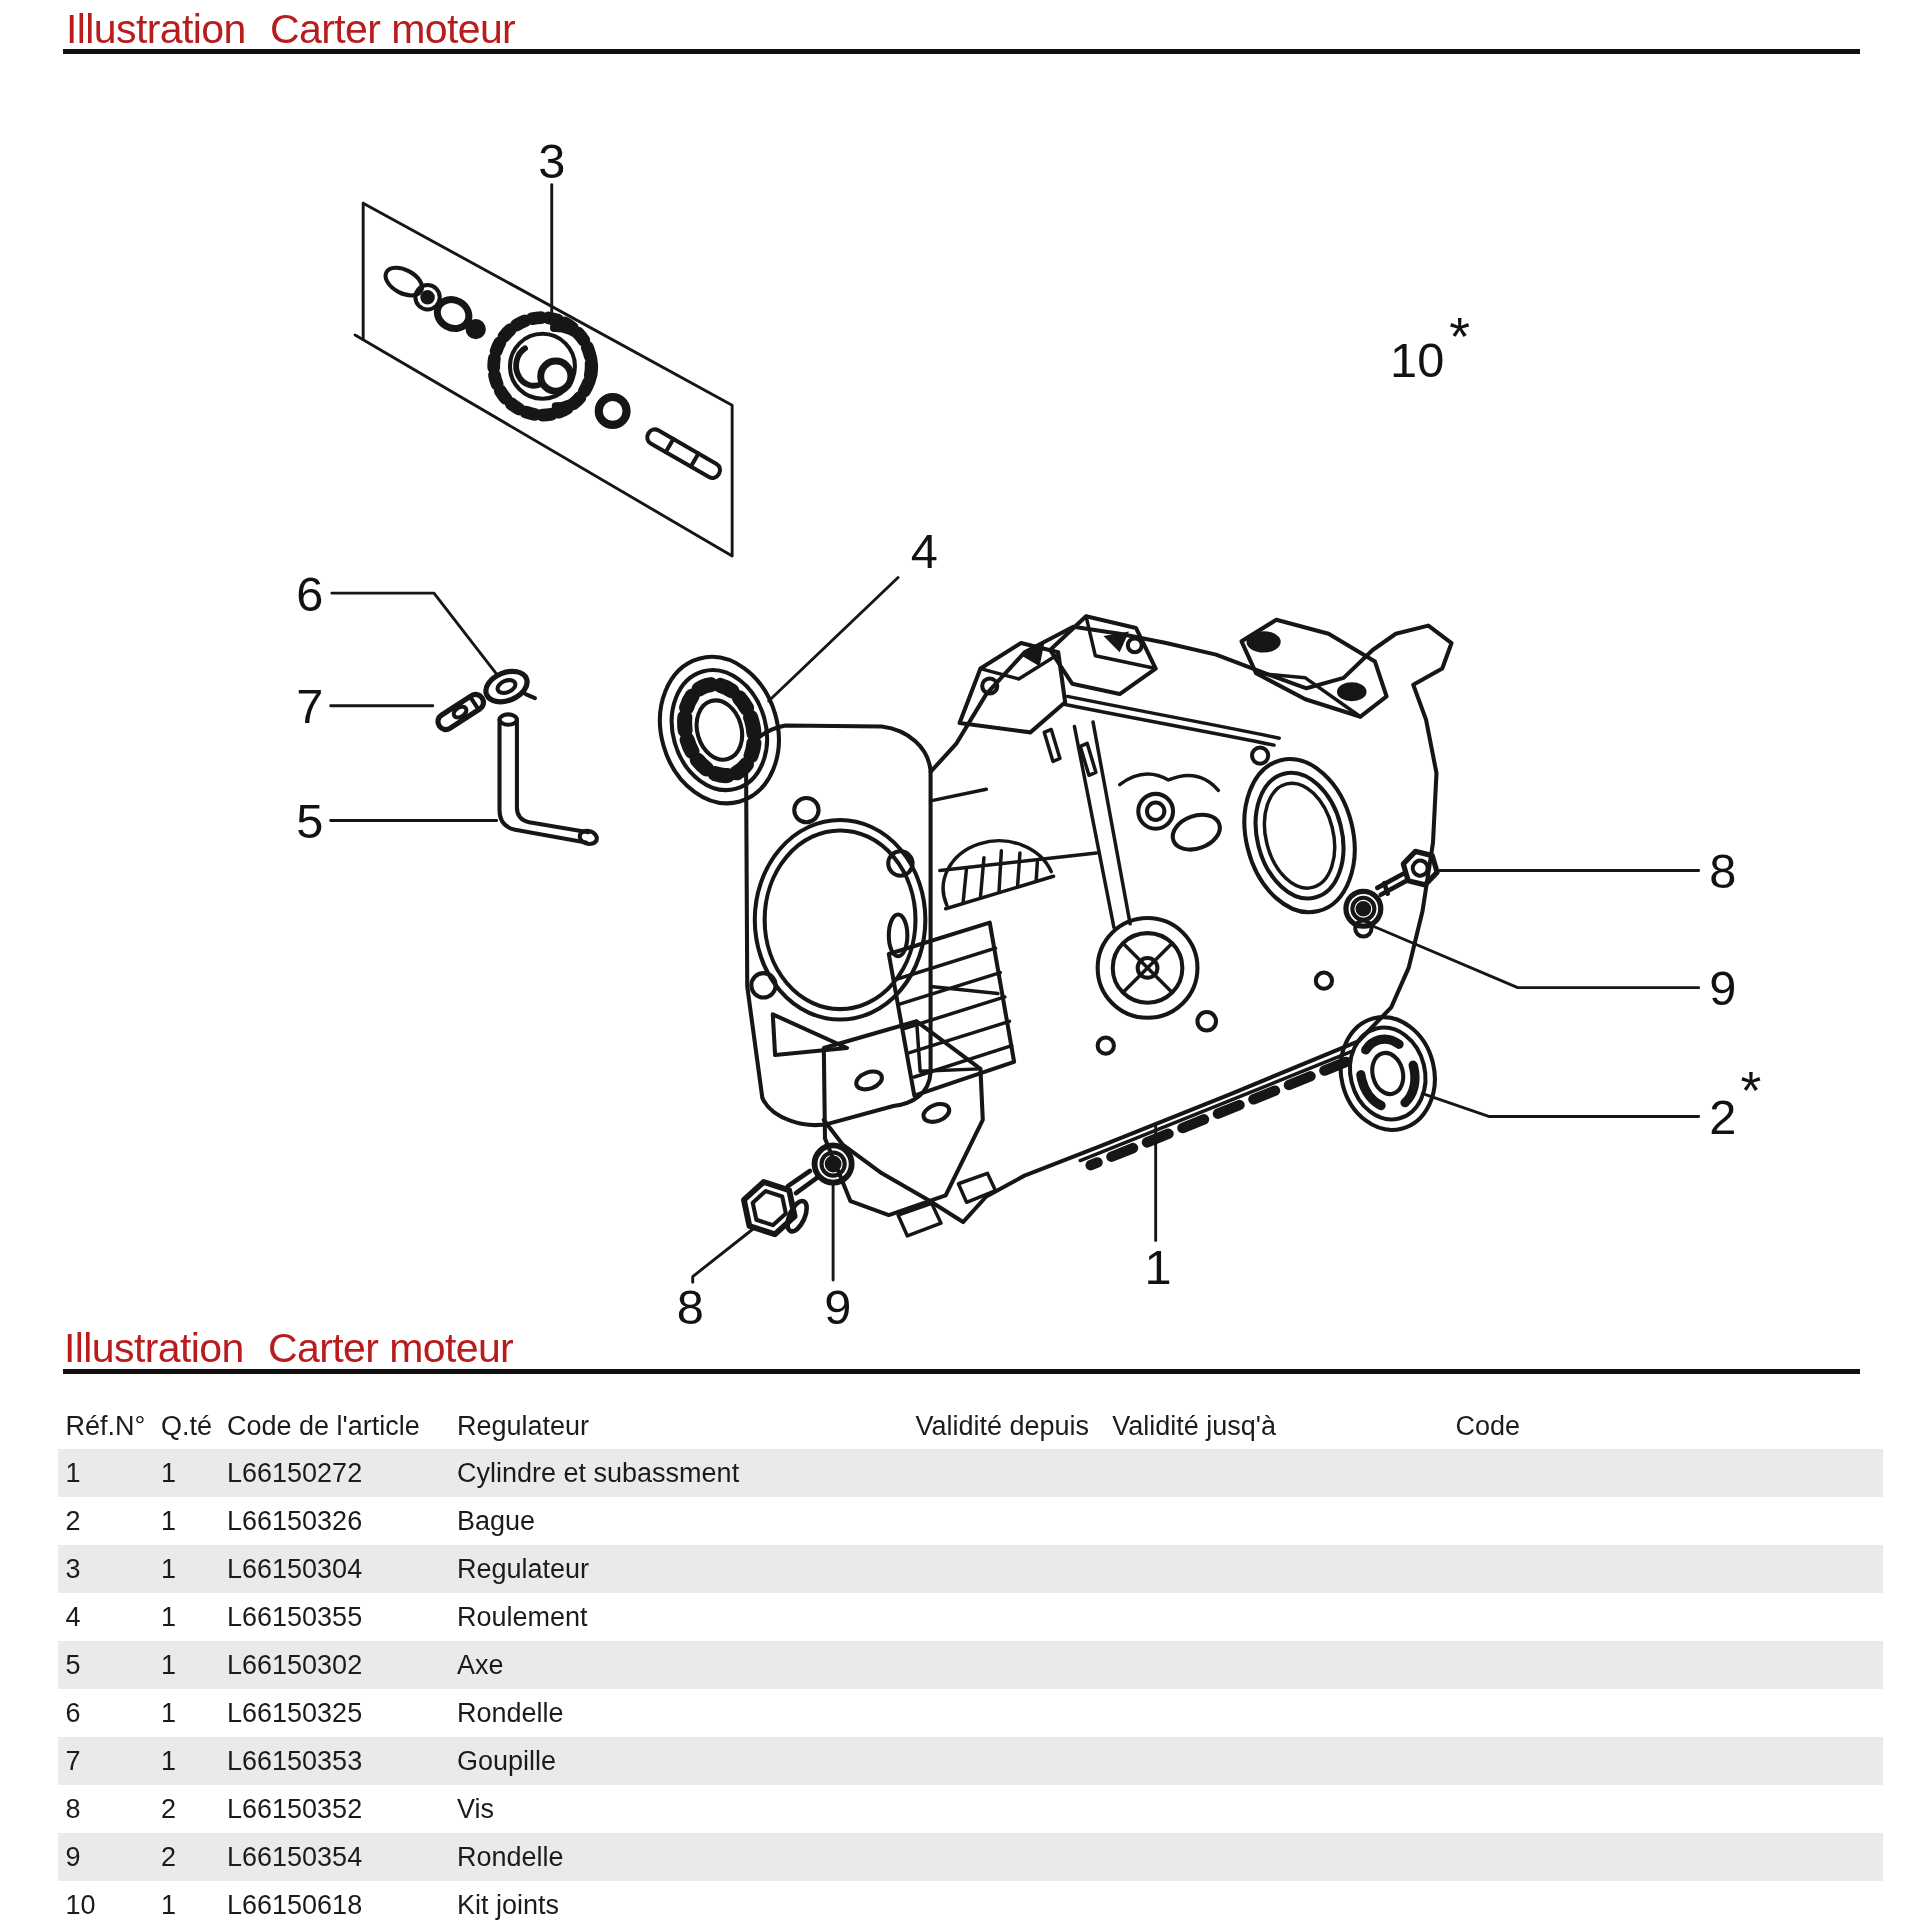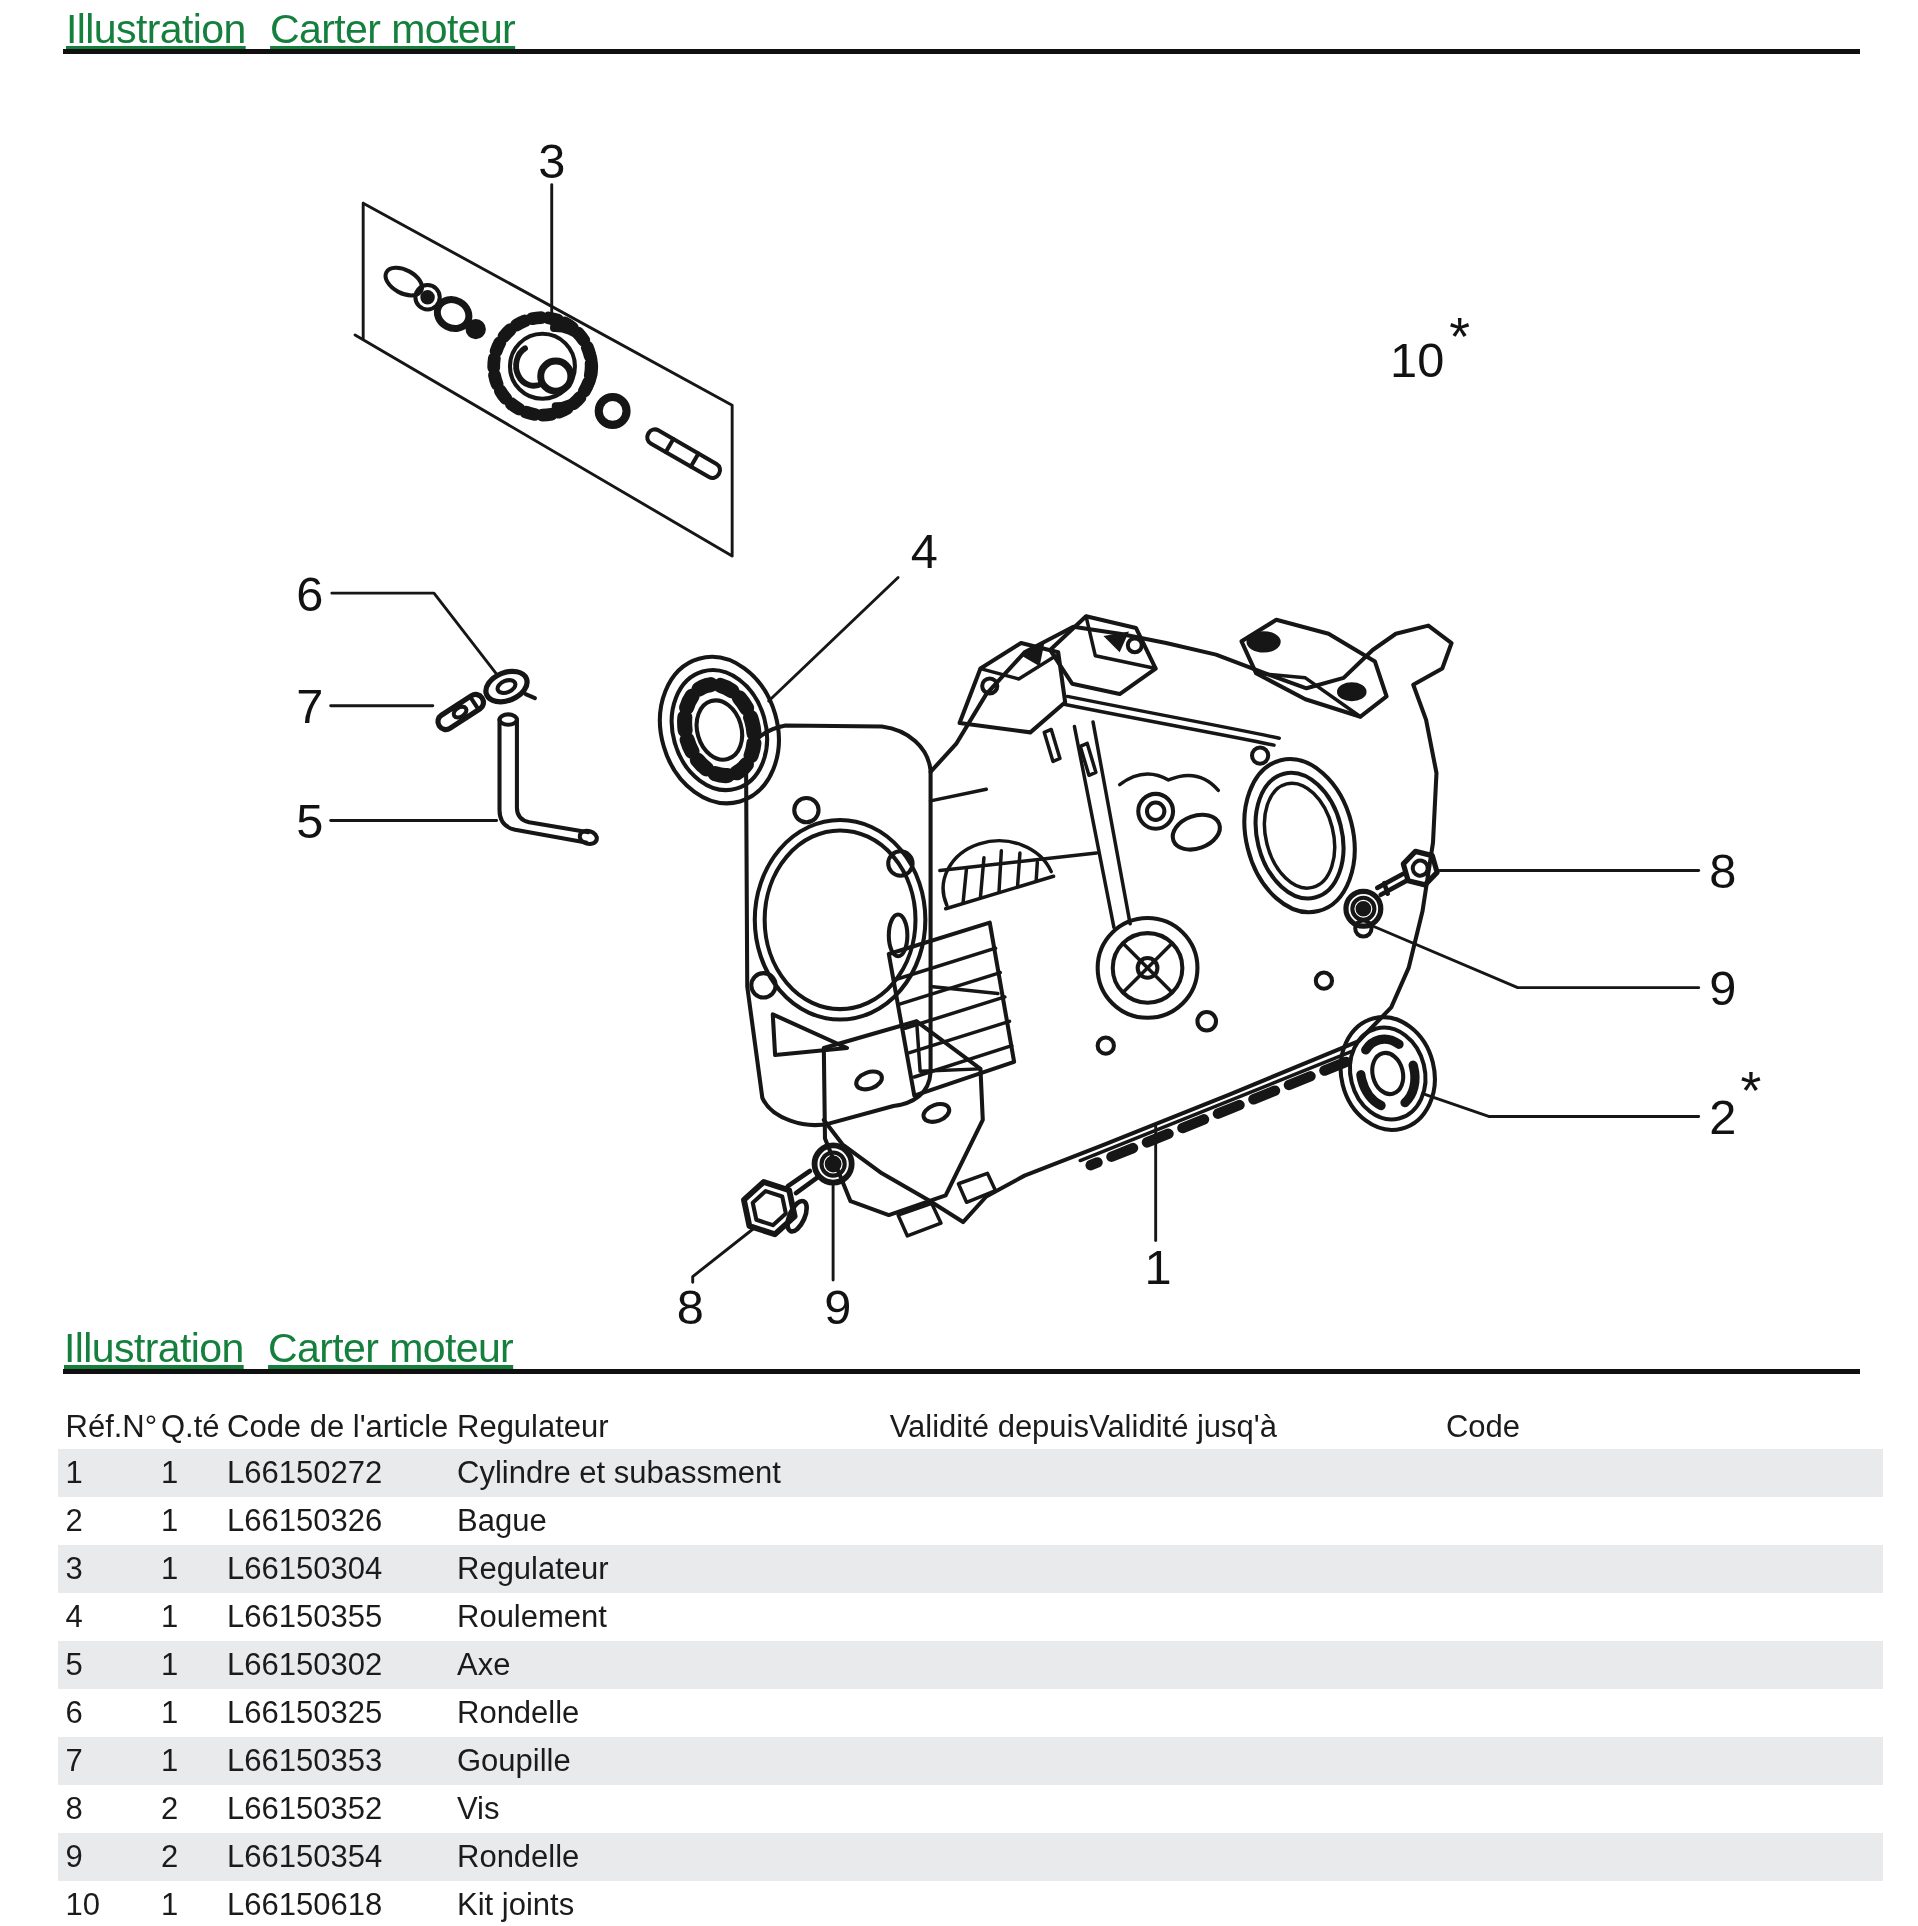--- a/index.html
+++ b/index.html
@@ -4,40 +4,40 @@
 <style>
   html,body{margin:0;padding:0;}
   body{
     width:1918px;height:1926px;position:relative;overflow:hidden;
     background:#ffffff;color:#1b1b1b;
     font-family:"Liberation Sans", sans-serif;
     -webkit-font-smoothing:antialiased;
   }
   .doc-title{
     position:absolute;left:66px;font-size:41px;letter-spacing:-0.6px;
-    color:#15803d;white-space:nowrap;text-decoration:underline;
+    color:#b91c1c;white-space:nowrap;
   }
   .doc-title .gap{display:inline-block;width:24.4px;}
   #title-top{top:5.8px;}
   #title-section{top:1325px;left:64px;}
   .rule{position:absolute;left:63px;width:1797px;height:4.6px;background:#101010;}
   #rule-top{top:49px;}
   #rule-section{top:1369px;}
   svg#diagram{position:absolute;left:0;top:0;}
   svg text{font-family:"Liberation Sans", sans-serif;fill:#121212;}
   .callout-num{font-size:84px;}
   .callout-star{font-size:92px;}
 
   
   #thead,#rows{position:absolute;left:58px;width:1825px;}
   #thead{top:1404px;height:45px;}
   .trow,.thead-row{
     display:grid;
     grid-template-columns:103px 66px 230px 298px 334px 187px 244px 365px;
-    height:48px;line-height:48px;font-size:31px;white-space:nowrap;
+    height:48px;line-height:48px;font-size:27px;white-space:nowrap;
   }
   .thead-row{height:45px;line-height:45px;}
   #rows{top:1449px;}
   .trow.odd{background:#e9eaeb;}
   .trow.even{background:#ffffff;}
   .tcell{overflow:visible;}
   .c-ref{padding-left:7.5px;}
   .c-vd,.c-vj,.c-notes,.c-bul{text-align:right;}
 </style>
 </head>

